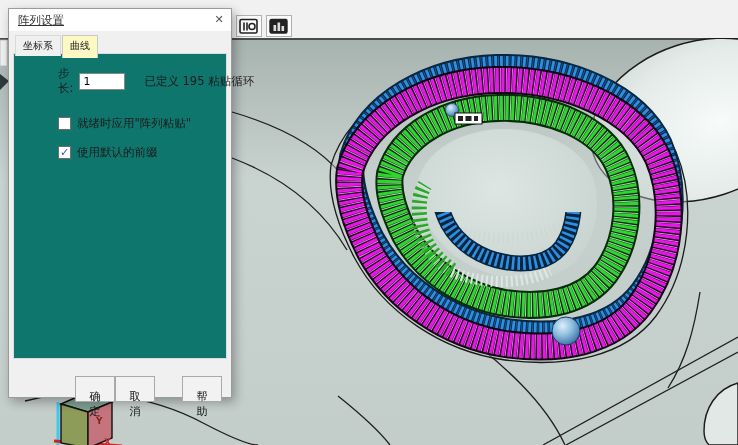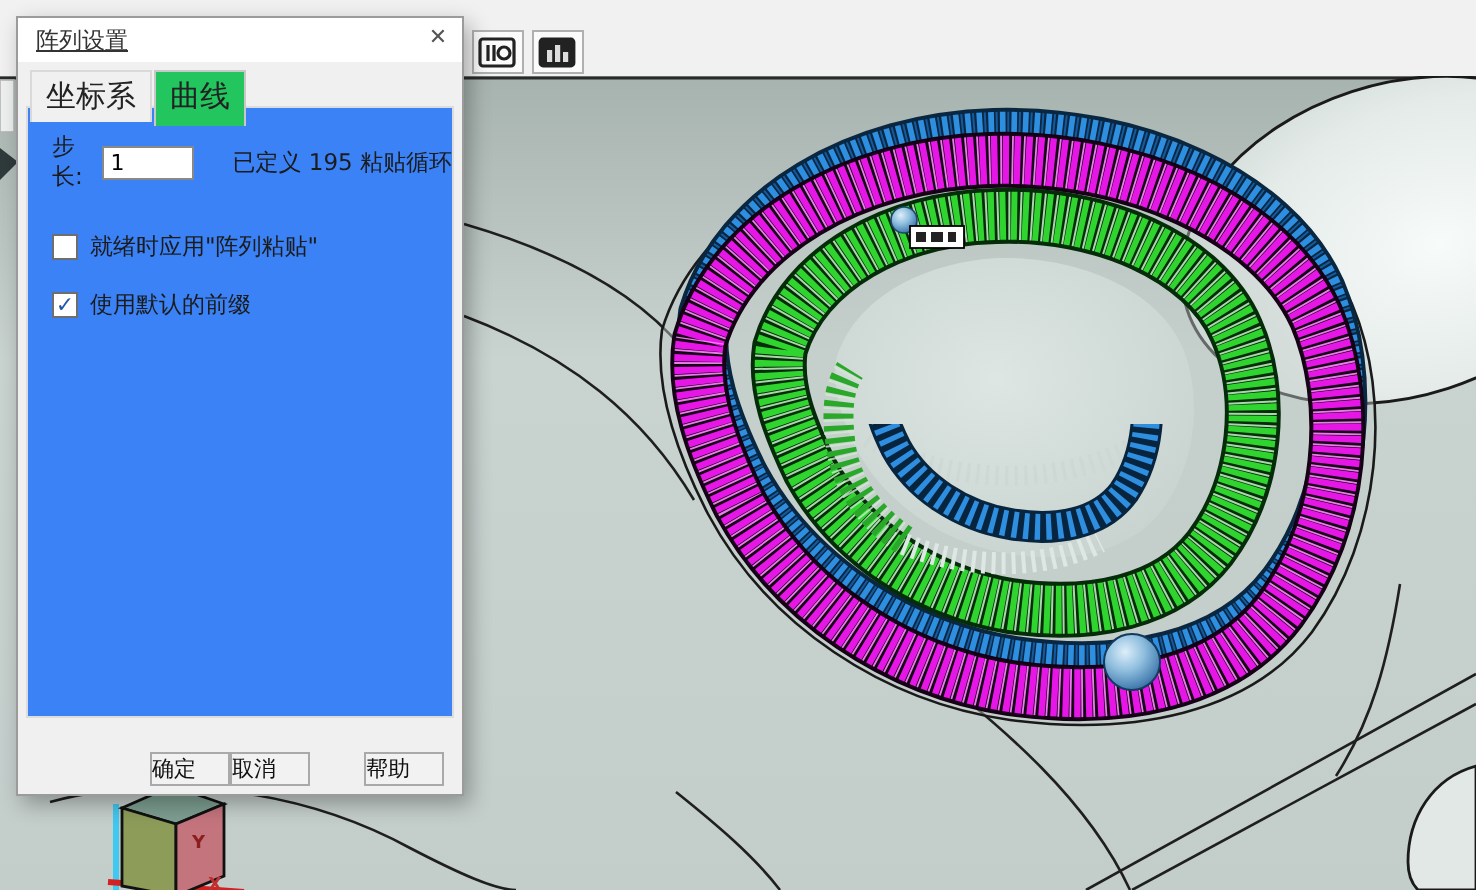--- a/index.html
+++ b/index.html
@@ -22,40 +22,40 @@
   
   .dialog{position:absolute;left:8px;top:8px;width:224px;height:390px;
           background:#f0f0f0;border:1px solid #9b9b9b;box-sizing:border-box;
           box-shadow:3px 4px 10px rgba(0,0,0,.30);font-size:12px;color:#1b1b1b;z-index:5;}
   .dlg-titlebar{position:relative;height:22px;background:#ffffff;}
   .dlg-title{position:absolute;left:9px;top:4px;font-size:11.5px;color:#333;text-decoration:underline;}
   .dlg-close{position:absolute;right:3px;top:2px;width:18px;height:17px;border:none;
              background:transparent;font-size:11px;color:#555;line-height:17px;
              text-align:center;padding:0;cursor:default;}
   .dlg-tabs{position:relative;display:flex;margin:4px 0 0 6px;z-index:2;}
-  .dlg-tab{padding:3px 7px 3px 7px;font-size:15px;background:#f0f0f0;
+  .dlg-tab{padding:3px 7px 3px 7px;font-size:10px;background:#f0f0f0;
            border:1px solid #d9d9d9;border-bottom:none;color:#222;margin-right:1px;}
-  .dlg-tab.active{background:#22c55e;padding-bottom:5px;margin-bottom:-2px;
+  .dlg-tab.active{background:#fef9c3;padding-bottom:5px;margin-bottom:-2px;
                   border-color:#c8c8c8;text-align:center;}
   .dlg-pane{position:absolute;left:4px;top:44px;width:214px;height:306px;
-            background:#3b82f6;border:1px solid #dcdcdc;box-sizing:border-box;}
+            background:#0f766e;border:1px solid #dcdcdc;box-sizing:border-box;padding-left:32px;}
   .step-row{display:flex;align-items:center;margin:12px 0 0 12px;font-size:11.5px;}
   .step-input{width:38px;height:15px;border:1px solid #888;background:#fff;
               font-size:11px;padding:0 3px;margin-left:6px;
               font-family:"DejaVu Sans","Liberation Sans",sans-serif;}
   .step-info{margin-left:19px;white-space:nowrap;}
   .cb-row{display:flex;align-items:center;margin:20px 0 0 12px;font-size:11.5px;}
   .cb-row.second{margin-top:14px;}
   .cb-box{width:11px;height:11px;border:1px solid #6e6e6e;background:#fff;
           display:inline-flex;align-items:center;justify-content:center;
           margin-right:6px;font-size:11px;line-height:11px;color:#2456a8;}
   .dlg-btnrow{position:absolute;left:0;bottom:0;width:100%;height:38px;background:#f0f0f0;}
   .dlg-btn{position:absolute;top:17px;width:40px;height:17px;background:#f2f2f2;
-           border:1px solid #a9a9a9;font-size:11px;line-height:15px;text-align:left;
-           padding:0;font-family:"DejaVu Sans","Liberation Sans",sans-serif;color:#111;}
+           border:1px solid #a9a9a9;font-size:11px;line-height:15px;text-align:center;
+           padding:12px;font-family:"DejaVu Sans","Liberation Sans",sans-serif;color:#111;}
   .btn-ok{left:66px;} .btn-cancel{left:106px;} .btn-help{left:173px;}
 
   
   text{user-select:none;}
 </style>
 </head>
 <body>
 
 <div class="toolbar-strip">
   <div class="tb-btn">

